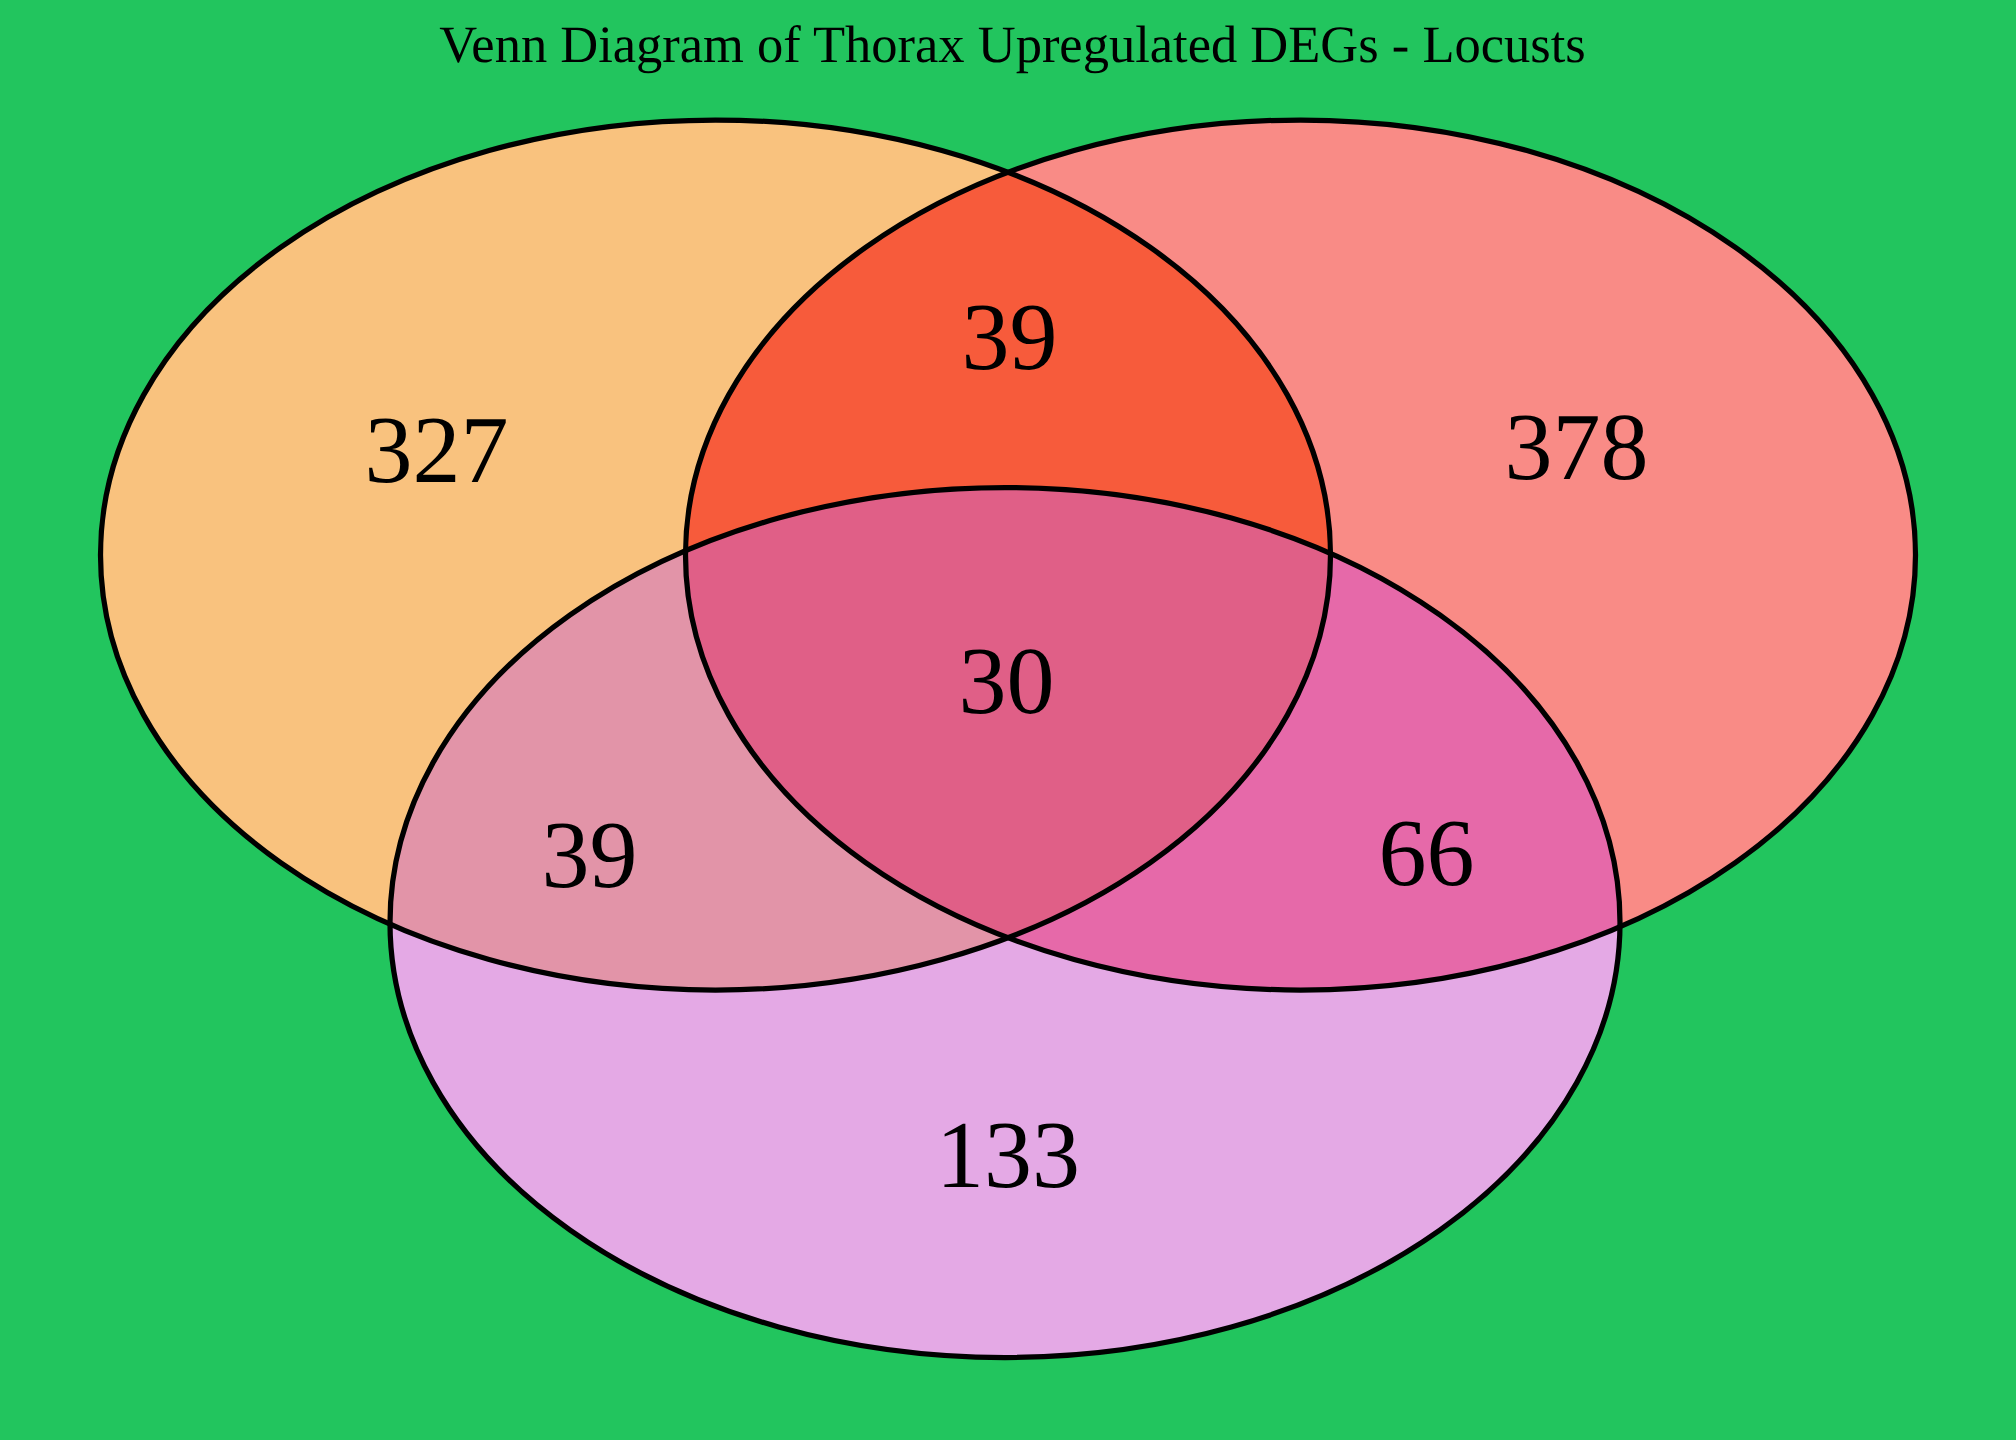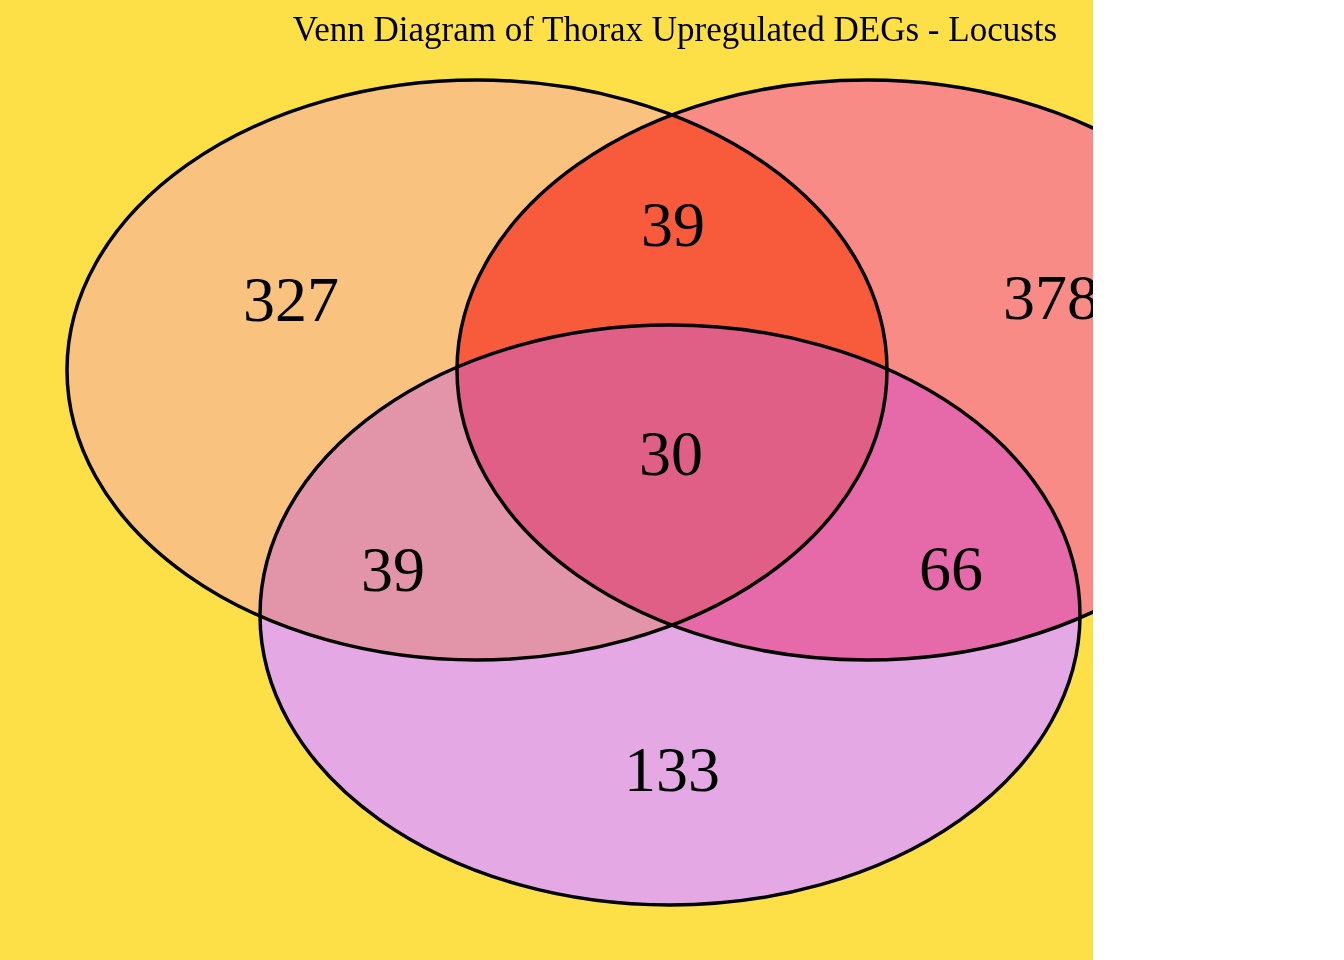--- a/index.html
+++ b/index.html
@@ -2,23 +2,23 @@
 <html><head>
   <meta charset="utf-8">
   <style>
     html, body {
       margin: 0;
       padding: 0;
       background: #ffffff;
     }
     .page {
       position: relative;
-      width: 1093px;
+      width: 1344px;
       height: 960px;
-      background: #fde047;
+      background: #22c55e;
       overflow: hidden;
     }
     svg { display: block; }
     .venn-title {
       font-family: "Liberation Serif", "DejaVu Serif", serif;
       font-size: 35px;
       fill: #000000;
     }
     .venn-count {
       font-family: "Liberation Serif", "DejaVu Serif", serif;

